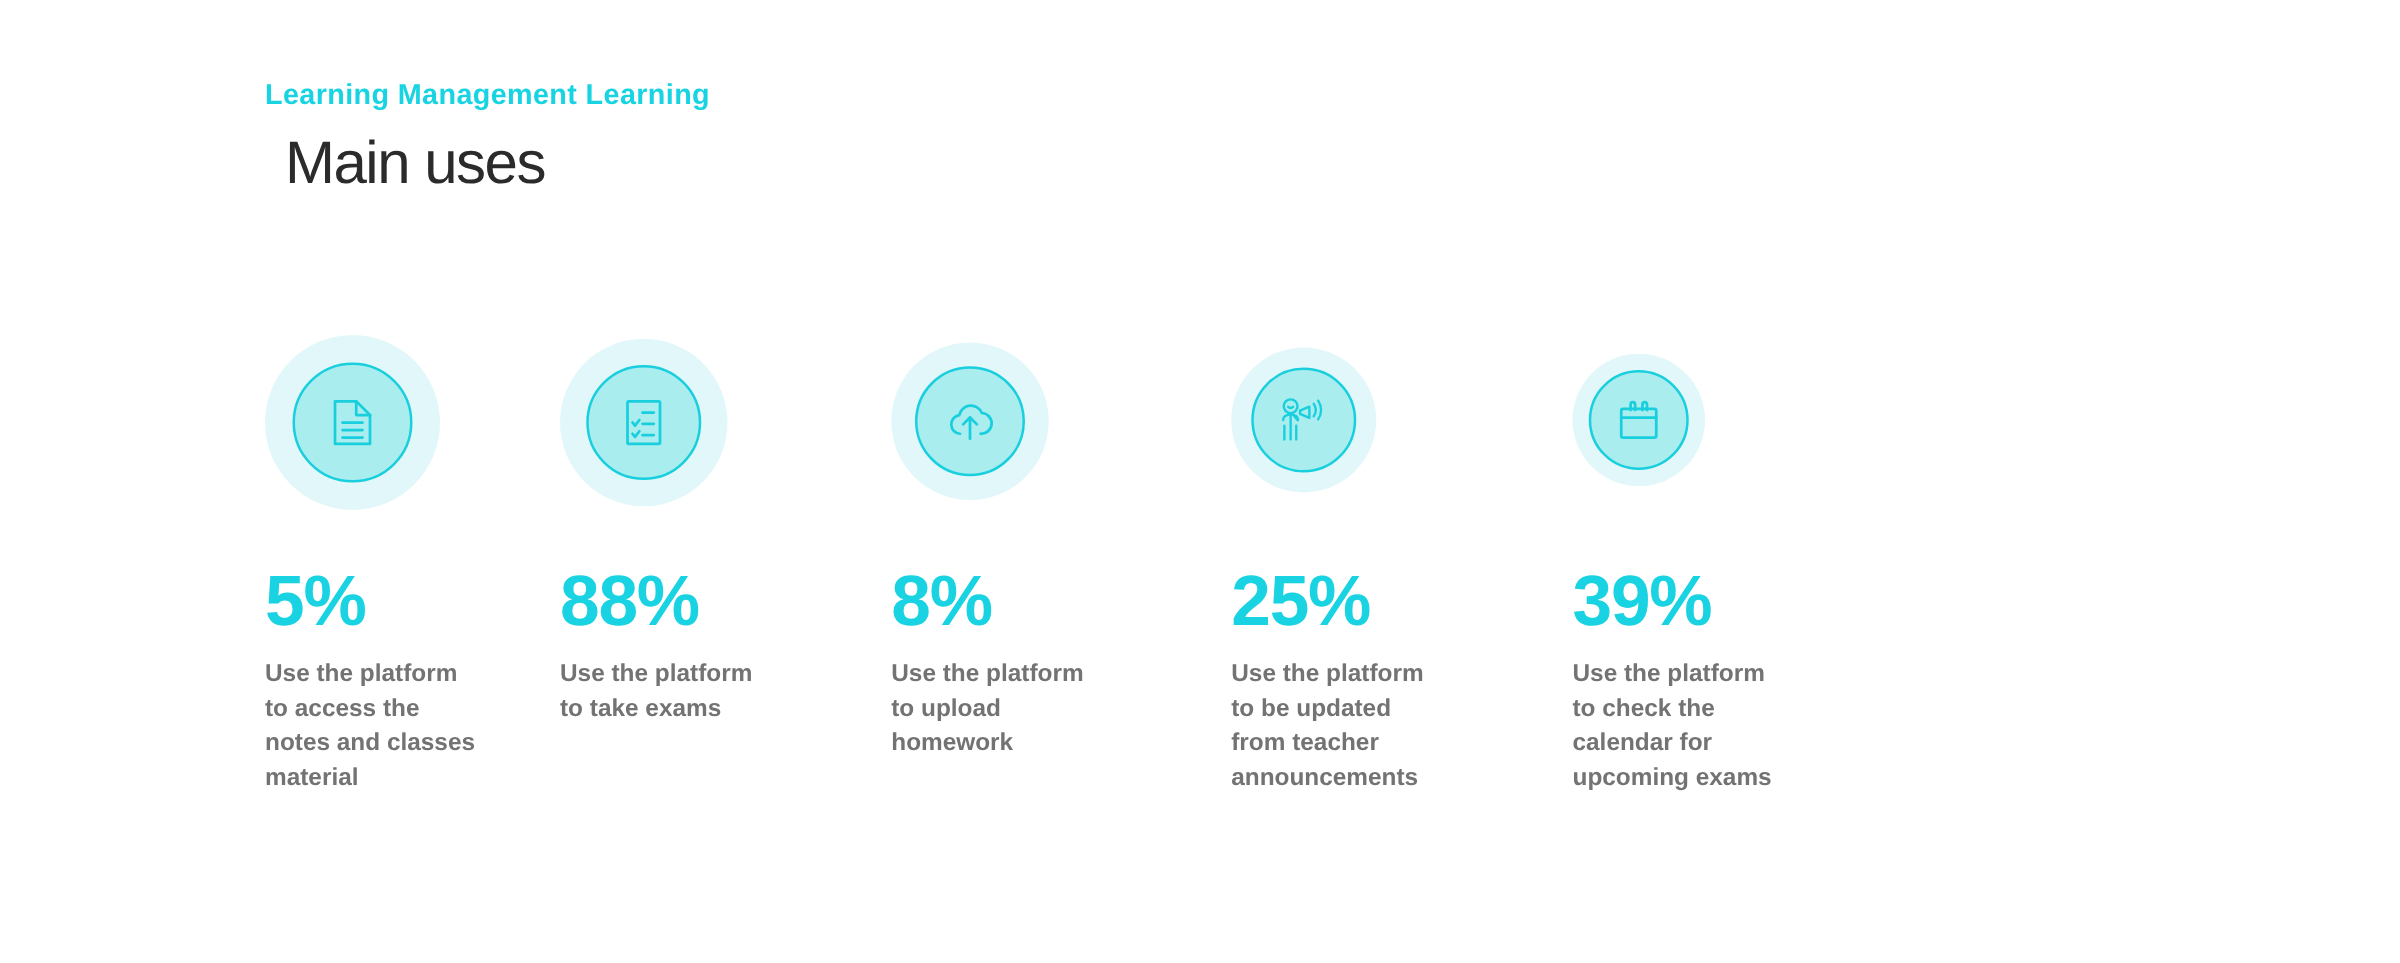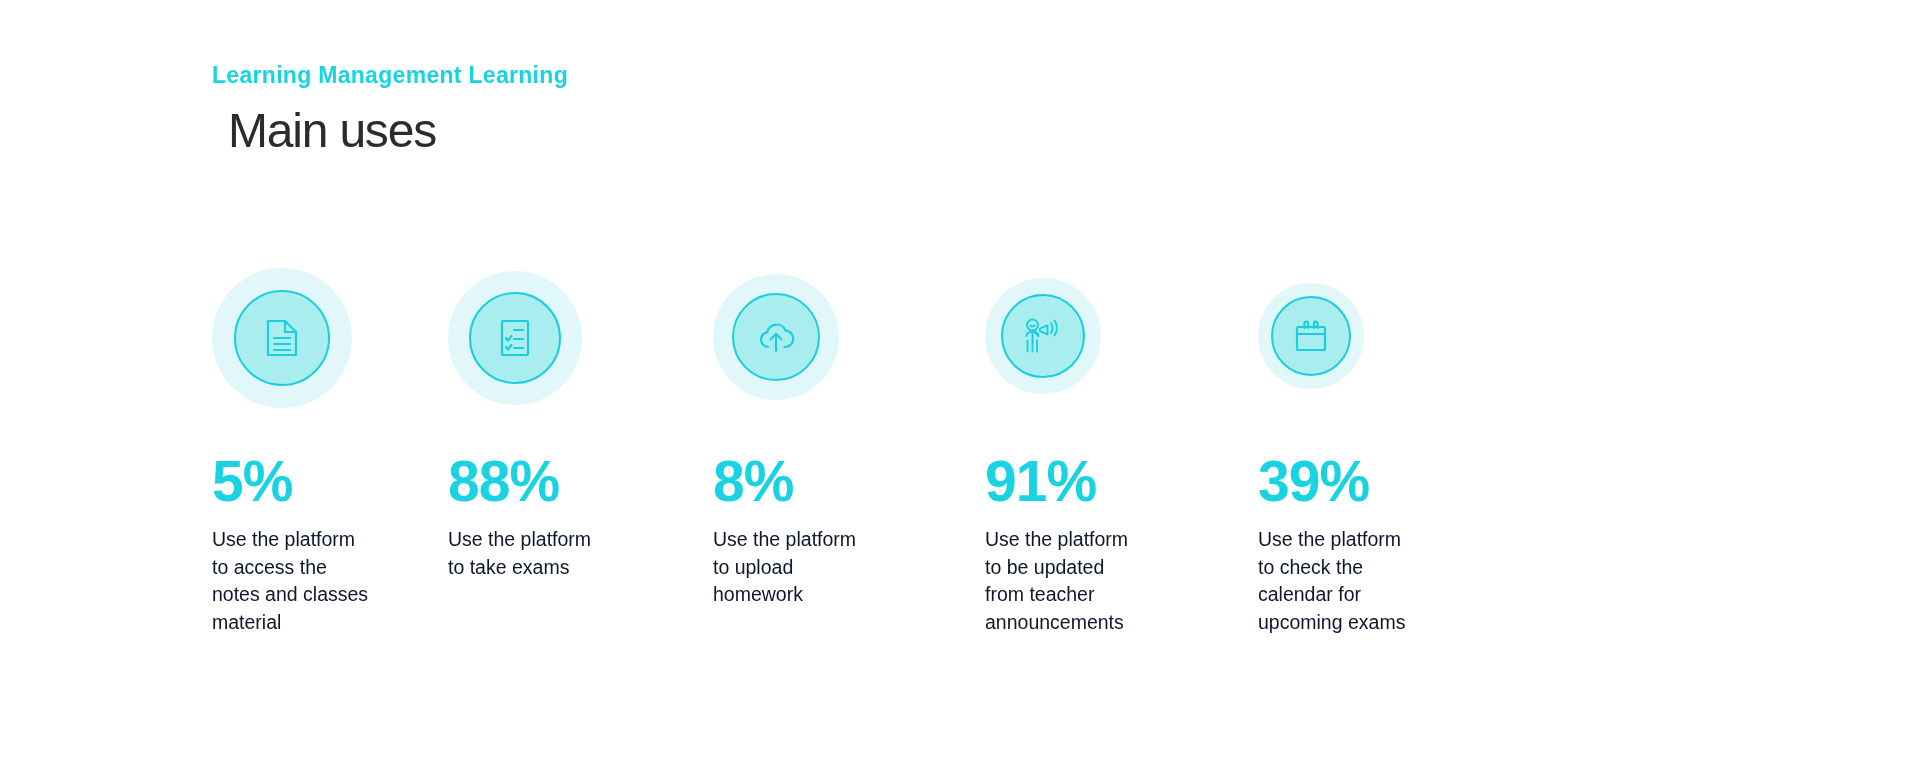--- a/index.html
+++ b/index.html
@@ -92,22 +92,22 @@
     font-size: 57px;
     font-weight: 700;
     color: #19D3E2;
     letter-spacing: -1px;
     line-height: 1;
     margin: 0;
     white-space: nowrap;
   }
   .stat-desc {
     font-size: 19.5px;
-    font-weight: 400;
-    color: #0f172a;
+    font-weight: 700;
+    color: #737373;
     line-height: 1.42;
     margin: 16px 0 12px 0;
     white-space: pre-line;
   }
 </style>
 </head>
 <body>
 
 <div class="page">
 
@@ -193,21 +193,21 @@
               <path d="M5.5 34.5 v-11"></path>
               <path d="M15 34.5 v-11"></path>
               <path d="M13.5 16 l2.5 3"></path>
               <path d="M18 11.5 l7.5 -3.2 v9 l-7.5 -3.2 z"></path>
               <path d="M29 6 a9 9 0 0 1 0 10"></path>
               <path d="M32.5 3.5 a13 13 0 0 1 0 15"></path>
             </svg>
           </span>
         </div>
       </div>
-      <p class="stat-value">91%</p>
+      <p class="stat-value">25%</p>
       <p class="stat-desc">Use the platform
 to be updated
 from teacher
 announcements</p>
     </div>
 
     <div class="stat" style="left:1046px;">
       <div class="circle-wrap">
         <div class="outer-ring" style="width:106px;height:106px;left:0;top:15px;"></div>
         <div class="inner-circle" style="width:80px;height:80px;left:13px;top:28px;">

